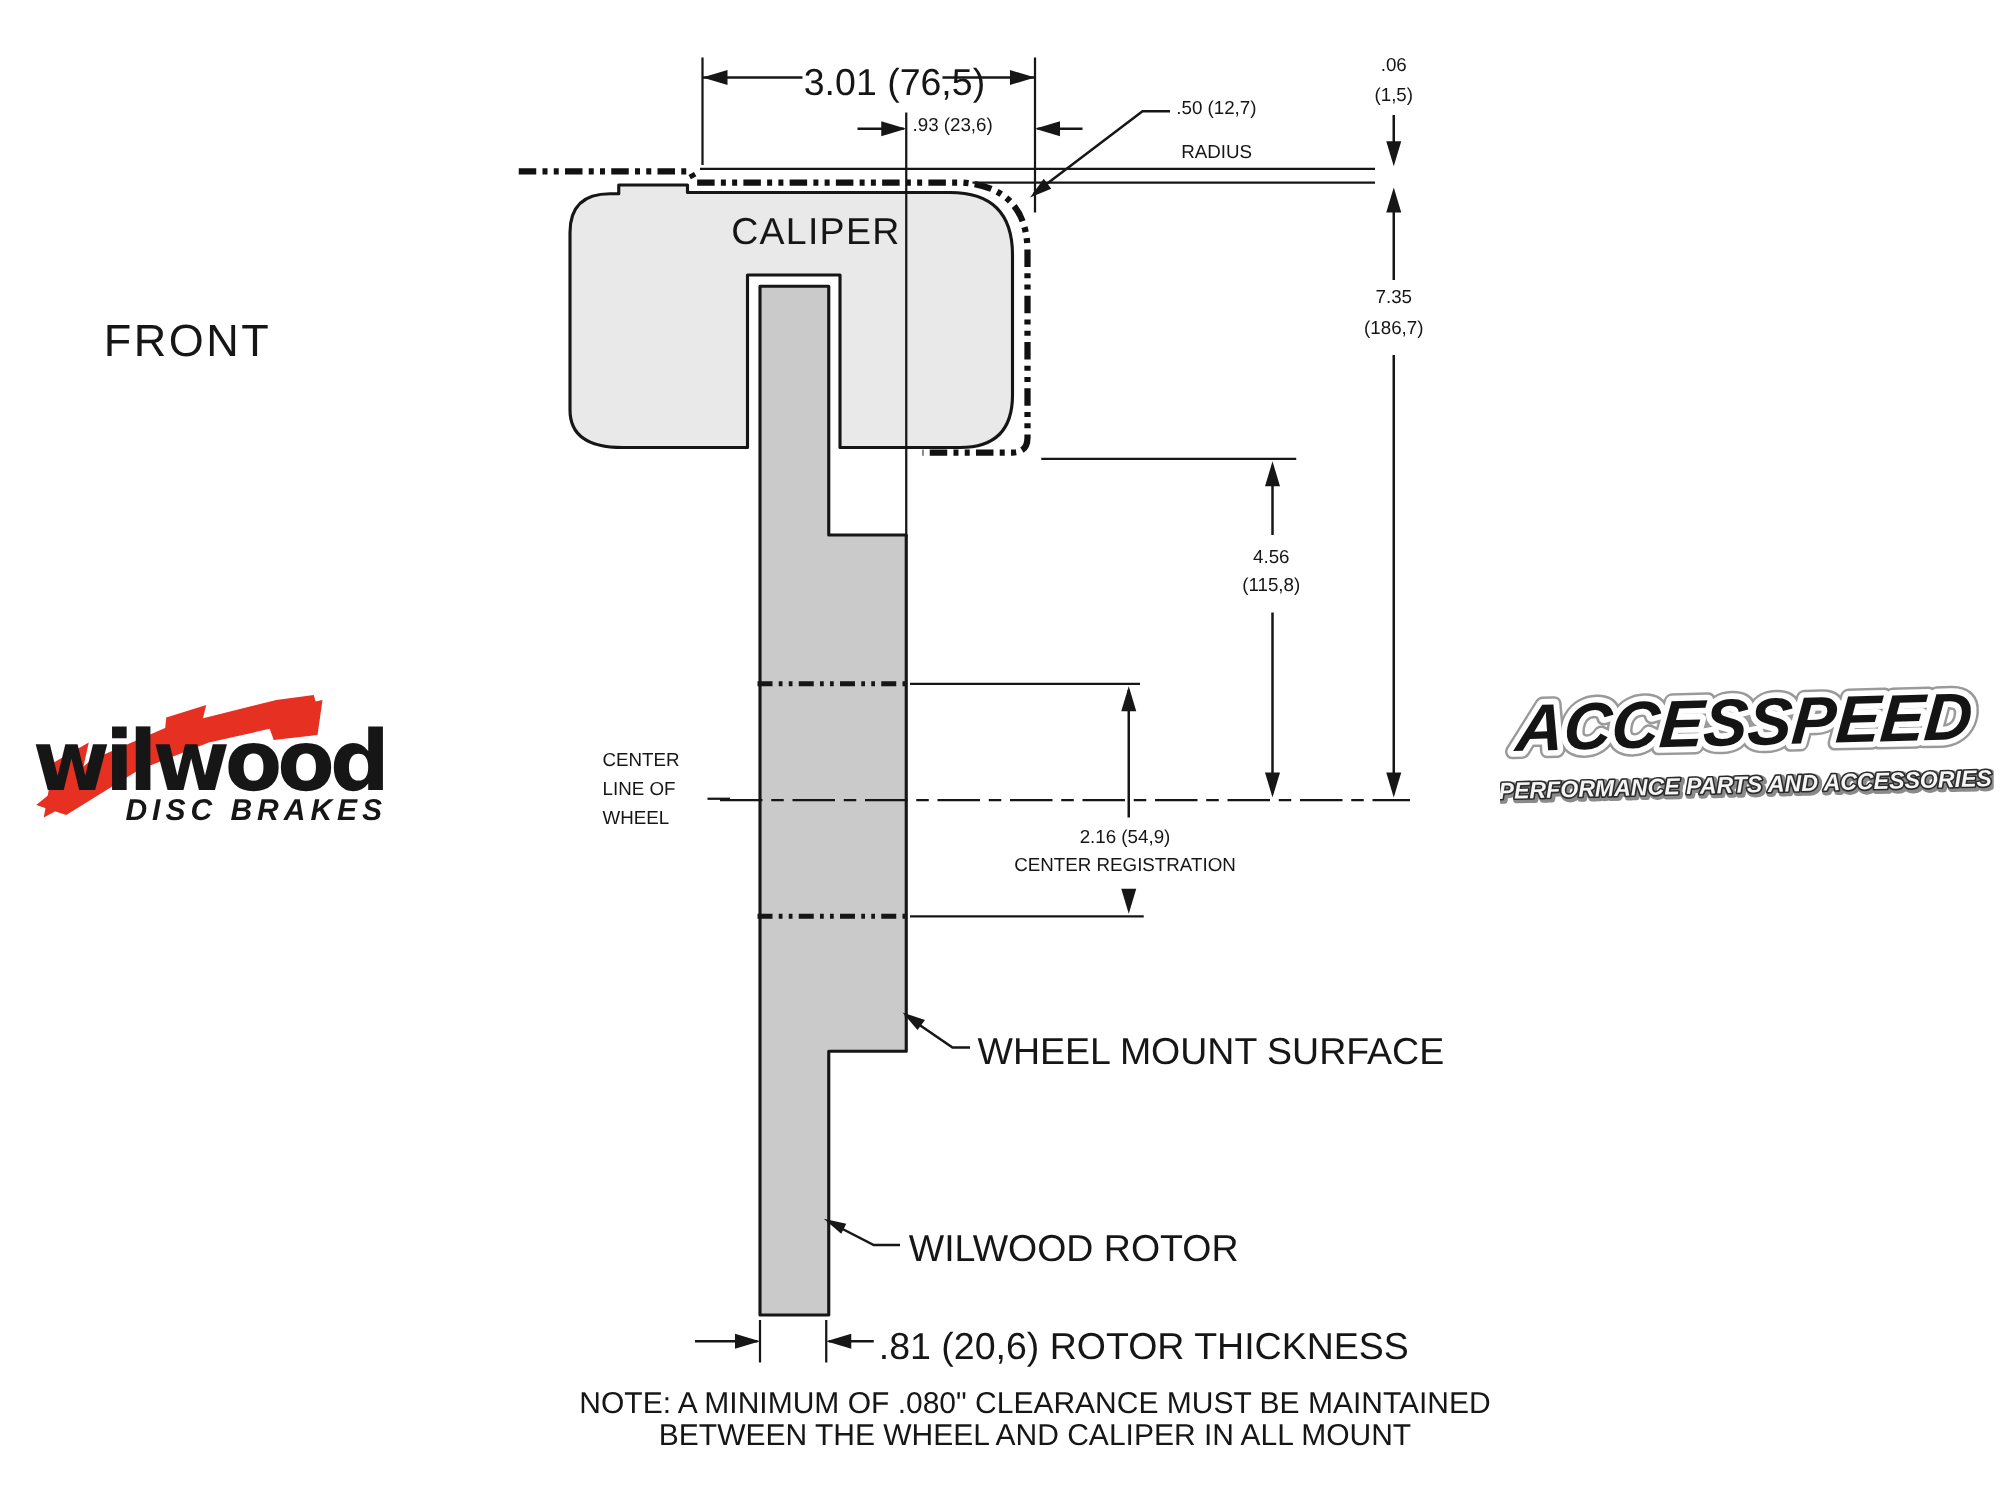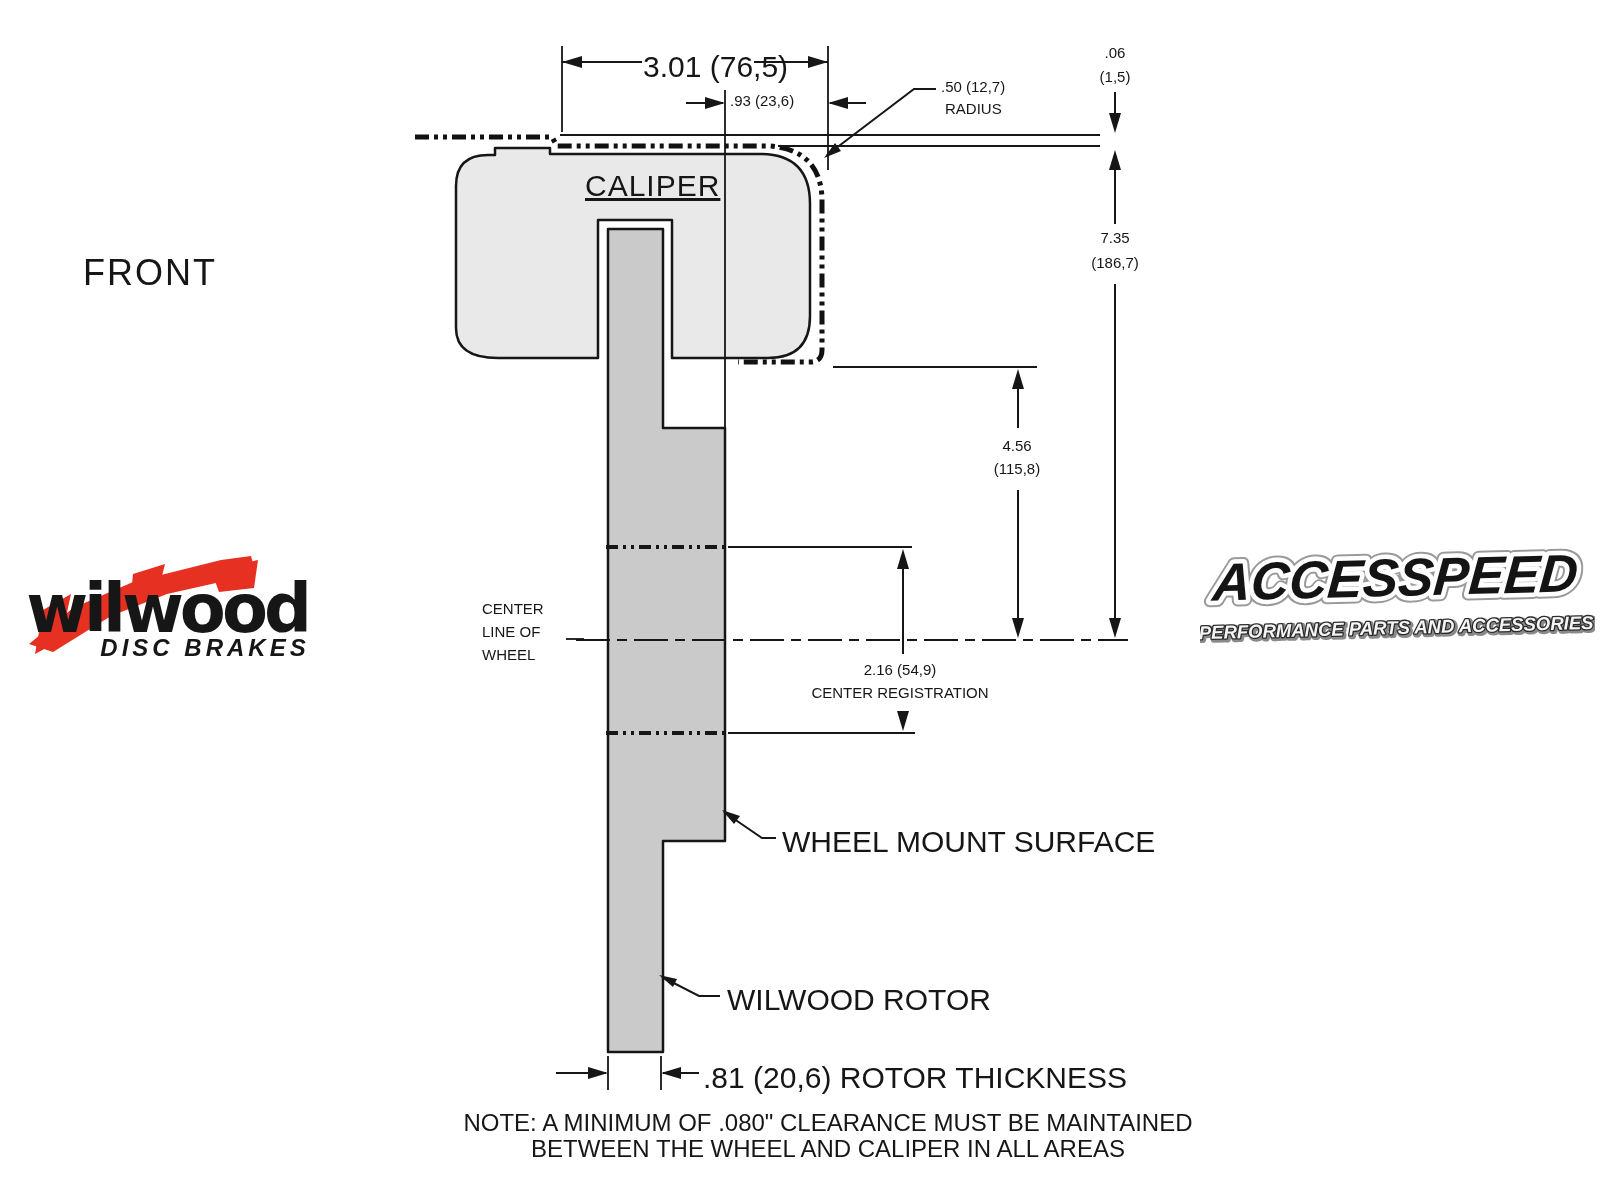--- a/index.html
+++ b/index.html
@@ -101,28 +101,28 @@
       <polygon points="903,731 897,711 909,711"></polygon>
       <polygon points="722,810 740,816 734,824"></polygon>
       <polygon points="659,975 677,979 673,987"></polygon>
       <polygon points="608,1073 588,1067 588,1079"></polygon>
       <polygon points="661,1073 681,1067 681,1079"></polygon>
     </g>
   </svg>
 
   <div class="lbl front" style="left:83px;top:252px;">FRONT</div>
 
-  <div class="lbl dim22" style="left:585px;top:169px;letter-spacing:1px;text-decoration:underline;">CALIPER</div>
+  <div class="lbl dim22" style="left:585px;top:169px;letter-spacing:1px;">CALIPER</div>
 
   <div class="lbl dim22 c" style="left:643px;top:50px;width:110px;">3.01 (76,5)</div>
 
   <div class="lbl dim" style="left:730px;top:92px;">.93 (23,6)</div>
 
   <div class="lbl dim" style="left:941px;top:78px;">.50 (12,7)</div>
-  <div class="lbl dim" style="left:945px;top:100px;">RADIUS</div>
+  <div class="lbl dim" style="left:945px;top:113px;">RADIUS</div>
 
   <div class="lbl dim c" style="left:1080px;top:44px;width:70px;">.06</div>
   <div class="lbl dim c" style="left:1080px;top:68px;width:70px;">(1,5)</div>
 
   <div class="lbl dim c" style="left:1077px;top:229px;width:76px;">7.35</div>
   <div class="lbl dim c" style="left:1077px;top:254px;width:76px;">(186,7)</div>
 
   <div class="lbl dim c" style="left:976px;top:437px;width:82px;">4.56</div>
   <div class="lbl dim c" style="left:976px;top:460px;width:82px;">(115,8)</div>
 
@@ -133,21 +133,21 @@
   <div class="lbl dim c" style="left:790px;top:661px;width:220px;">2.16 (54,9)</div>
   <div class="lbl dim c" style="left:790px;top:684px;width:220px;">CENTER REGISTRATION</div>
 
   <div class="lbl dim22" style="left:782px;top:825px;">WHEEL MOUNT SURFACE</div>
 
   <div class="lbl dim22" style="left:727px;top:983px;">WILWOOD ROTOR</div>
 
   <div class="lbl dim22" style="left:703px;top:1061px;">.81 (20,6) ROTOR THICKNESS</div>
 
   <div class="lbl note" style="left:413px;top:1110px;width:830px;">NOTE: A MINIMUM OF .080" CLEARANCE MUST BE MAINTAINED</div>
-  <div class="lbl note" style="left:413px;top:1136px;width:830px;">BETWEEN THE WHEEL AND CALIPER IN ALL AREAS</div>
+  <div class="lbl note" style="left:413px;top:1136px;width:830px;">BETWEEN THE WHEEL AND CALIPER IN ALL MOUNT</div>
 
   <svg class="layer" style="left:15px;top:544px;" width="305" height="118" viewBox="0 0 305 118">
     <g fill="#e63022">
       <path d="M14,100 L58,64 L118,38 L206,16 L236,12 L241,30 L152,50 L96,72 L38,108 Z"></path>
       <path d="M196,26 L243,16 L239,44 L204,48 Z"></path>
       <path d="M28,66 L56,50 L46,96 L20,110 Z"></path>
       <path d="M118,30 L150,20 L144,44 L116,50 Z"></path>
     </g>
     <text x="152" y="88" text-anchor="middle" font-family="DejaVu Sans, sans-serif" font-weight="bold" font-size="67" letter-spacing="-4" fill="#161616">wilwood</text>
     <text x="190" y="112" text-anchor="middle" font-family="Liberation Sans, sans-serif" font-weight="bold" font-style="italic" font-size="24" letter-spacing="4" fill="#161616">DISC BRAKES</text>

